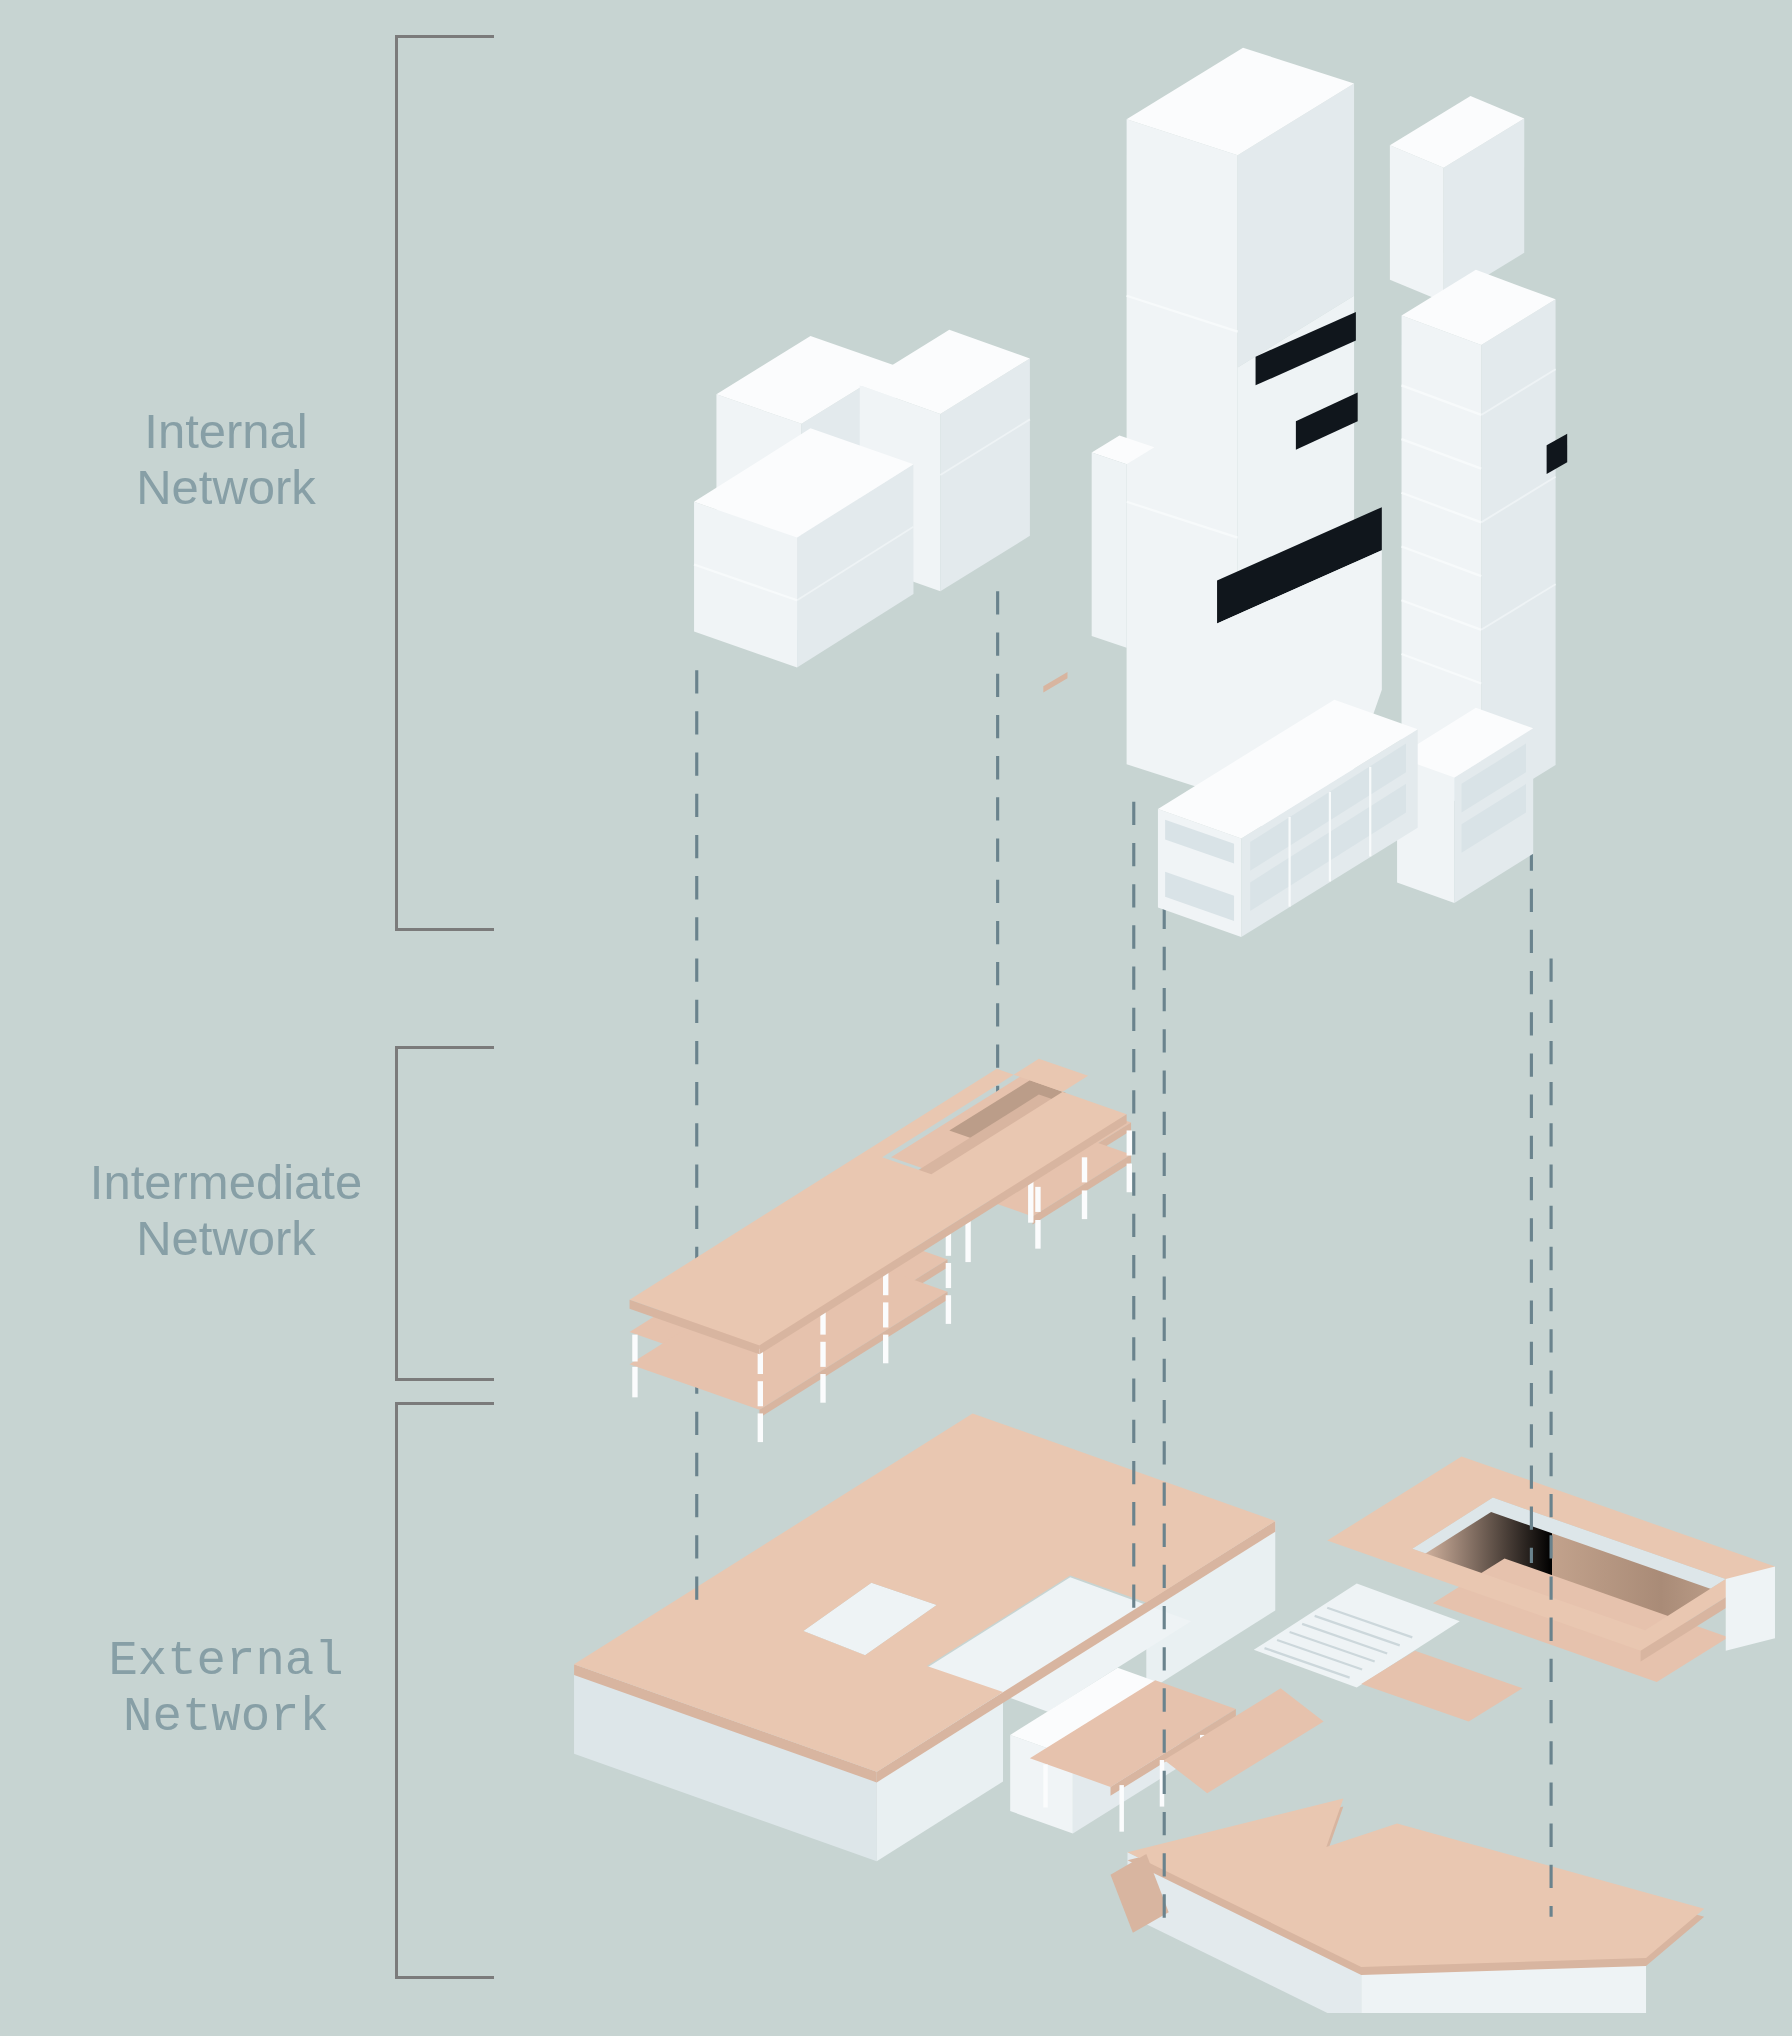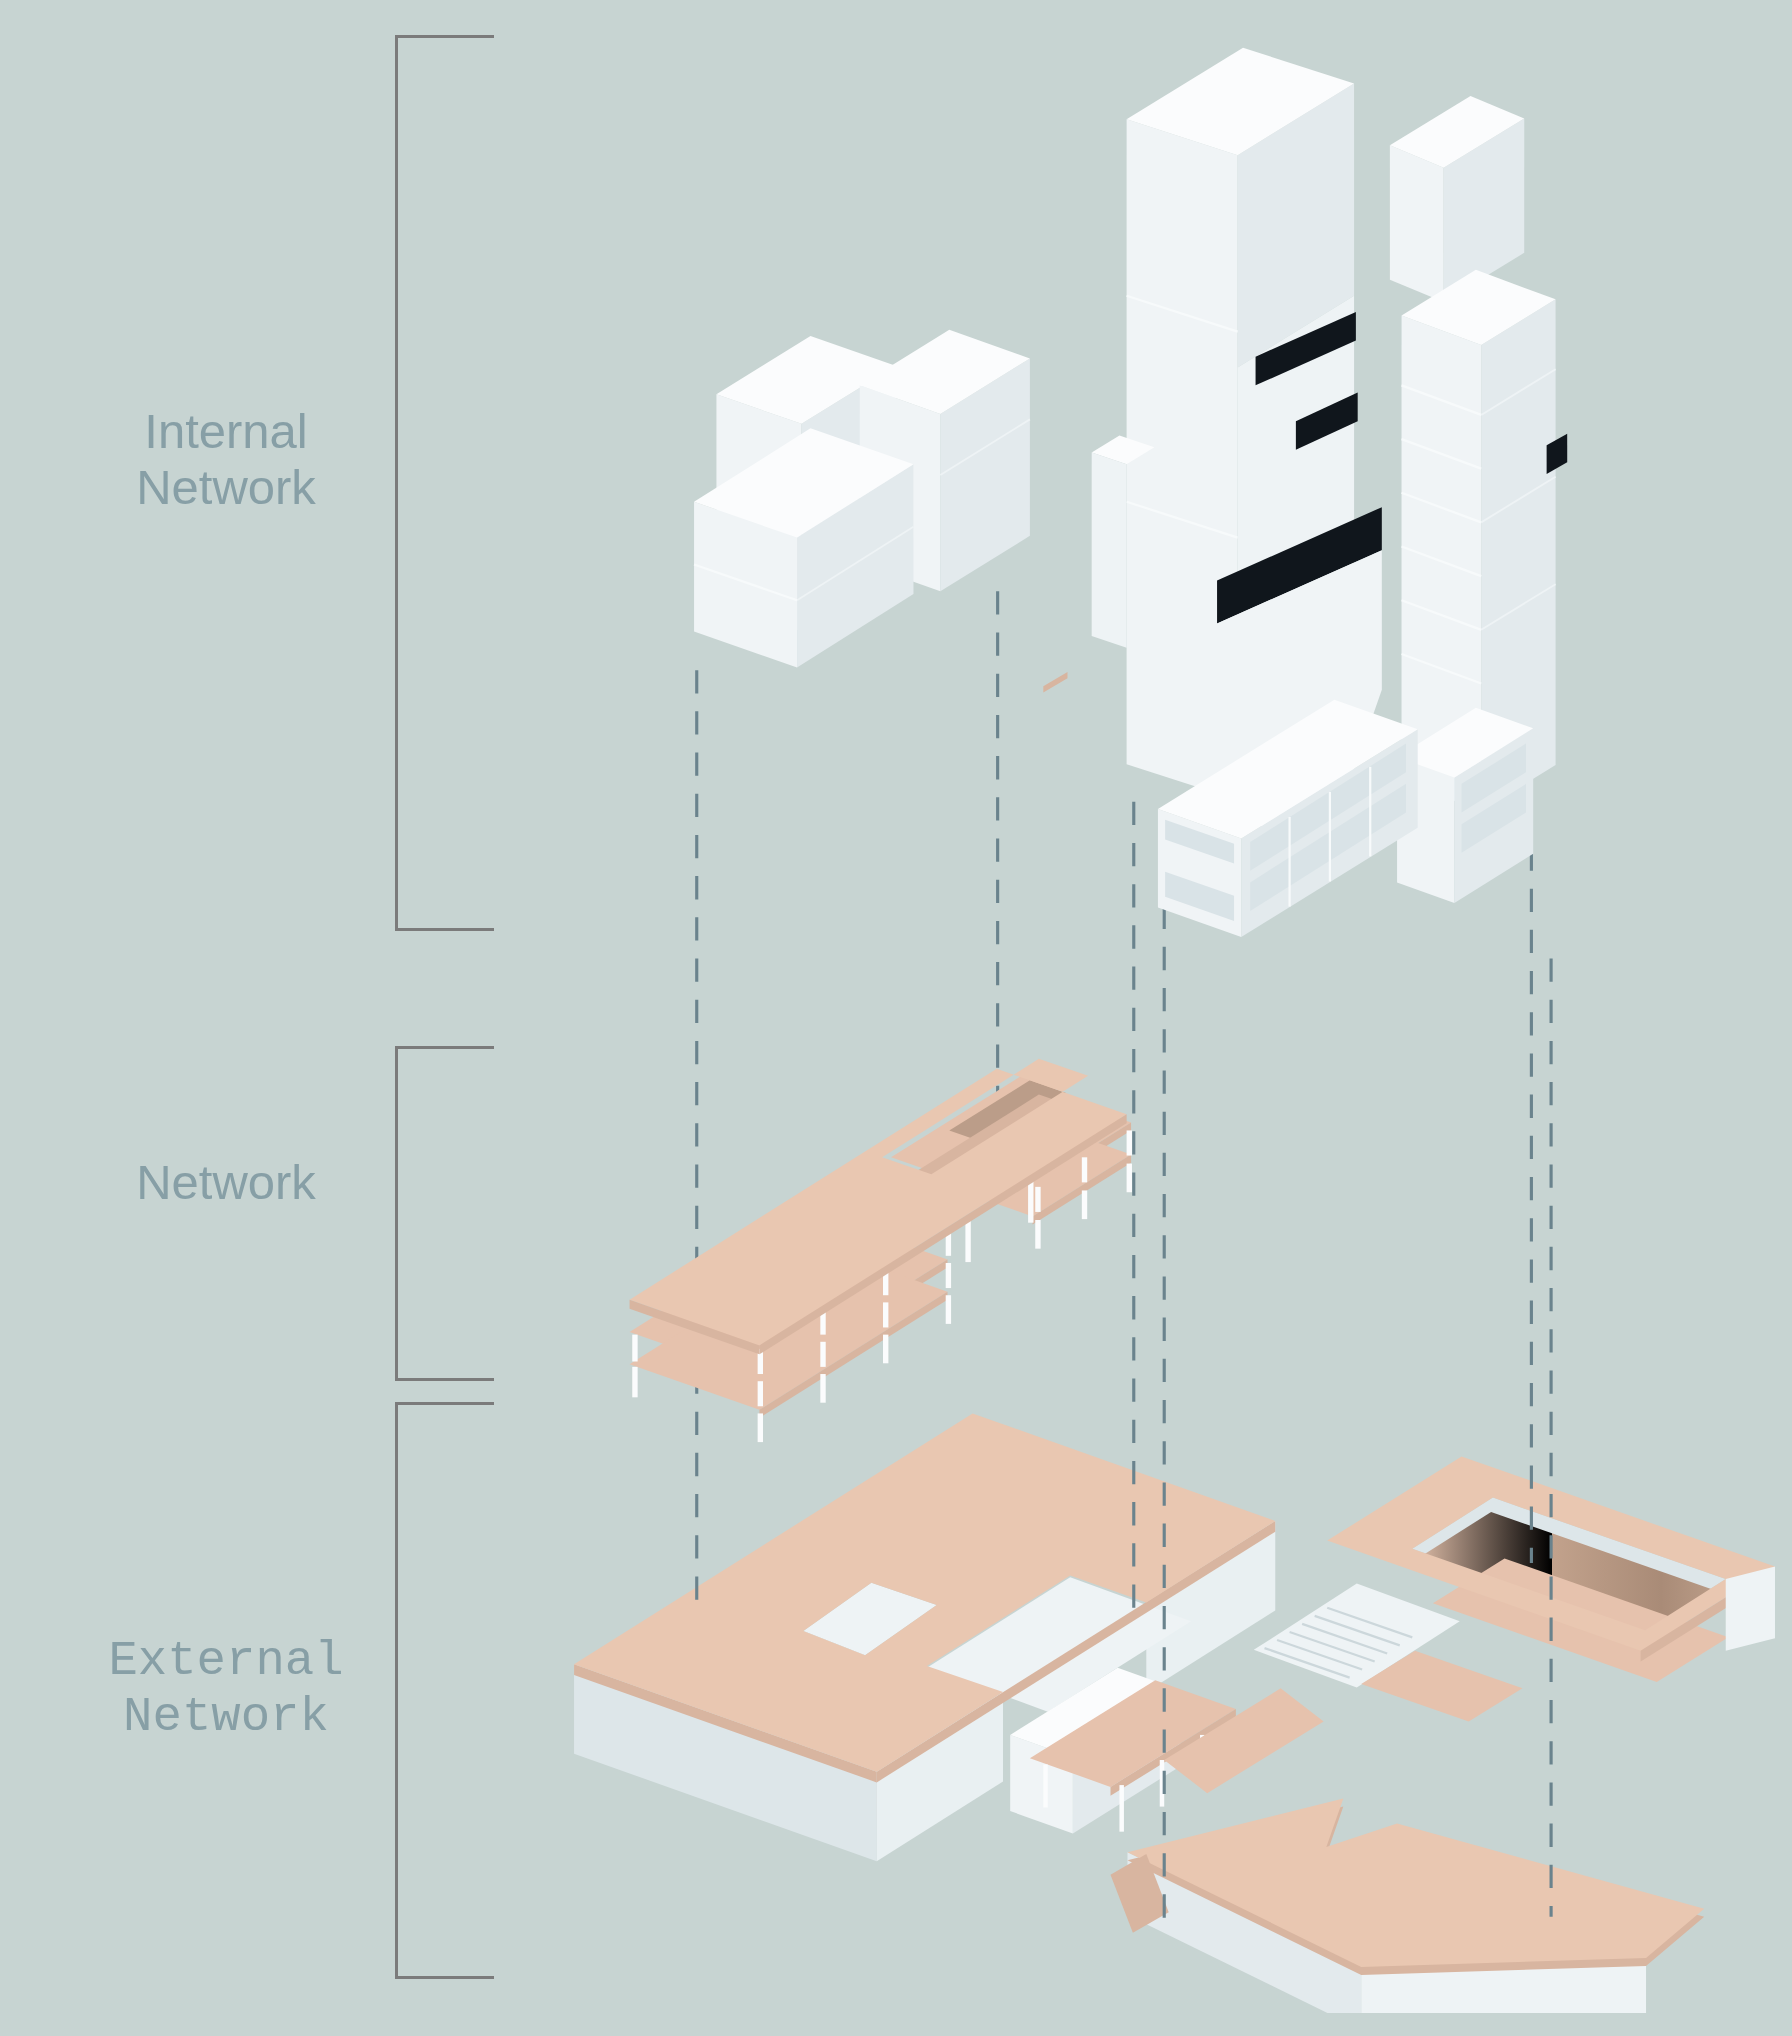--- a/index.html
+++ b/index.html
@@ -252,20 +252,21 @@
 
   <div class="bracket bracket-internal"></div>
   <div class="bracket bracket-intermediate"></div>
   <div class="bracket bracket-external"></div>
 
   <div class="level-label label-internal">
     <div>Internal</div>
     <div>Network</div>
   </div>
   <div class="level-label label-intermediate">
+    <div>Intermediate</div>
     <div>Network</div>
   </div>
   <div class="level-label label-external">
     <div>External</div>
     <div>Network</div>
   </div>
 
 </div>
 
 

